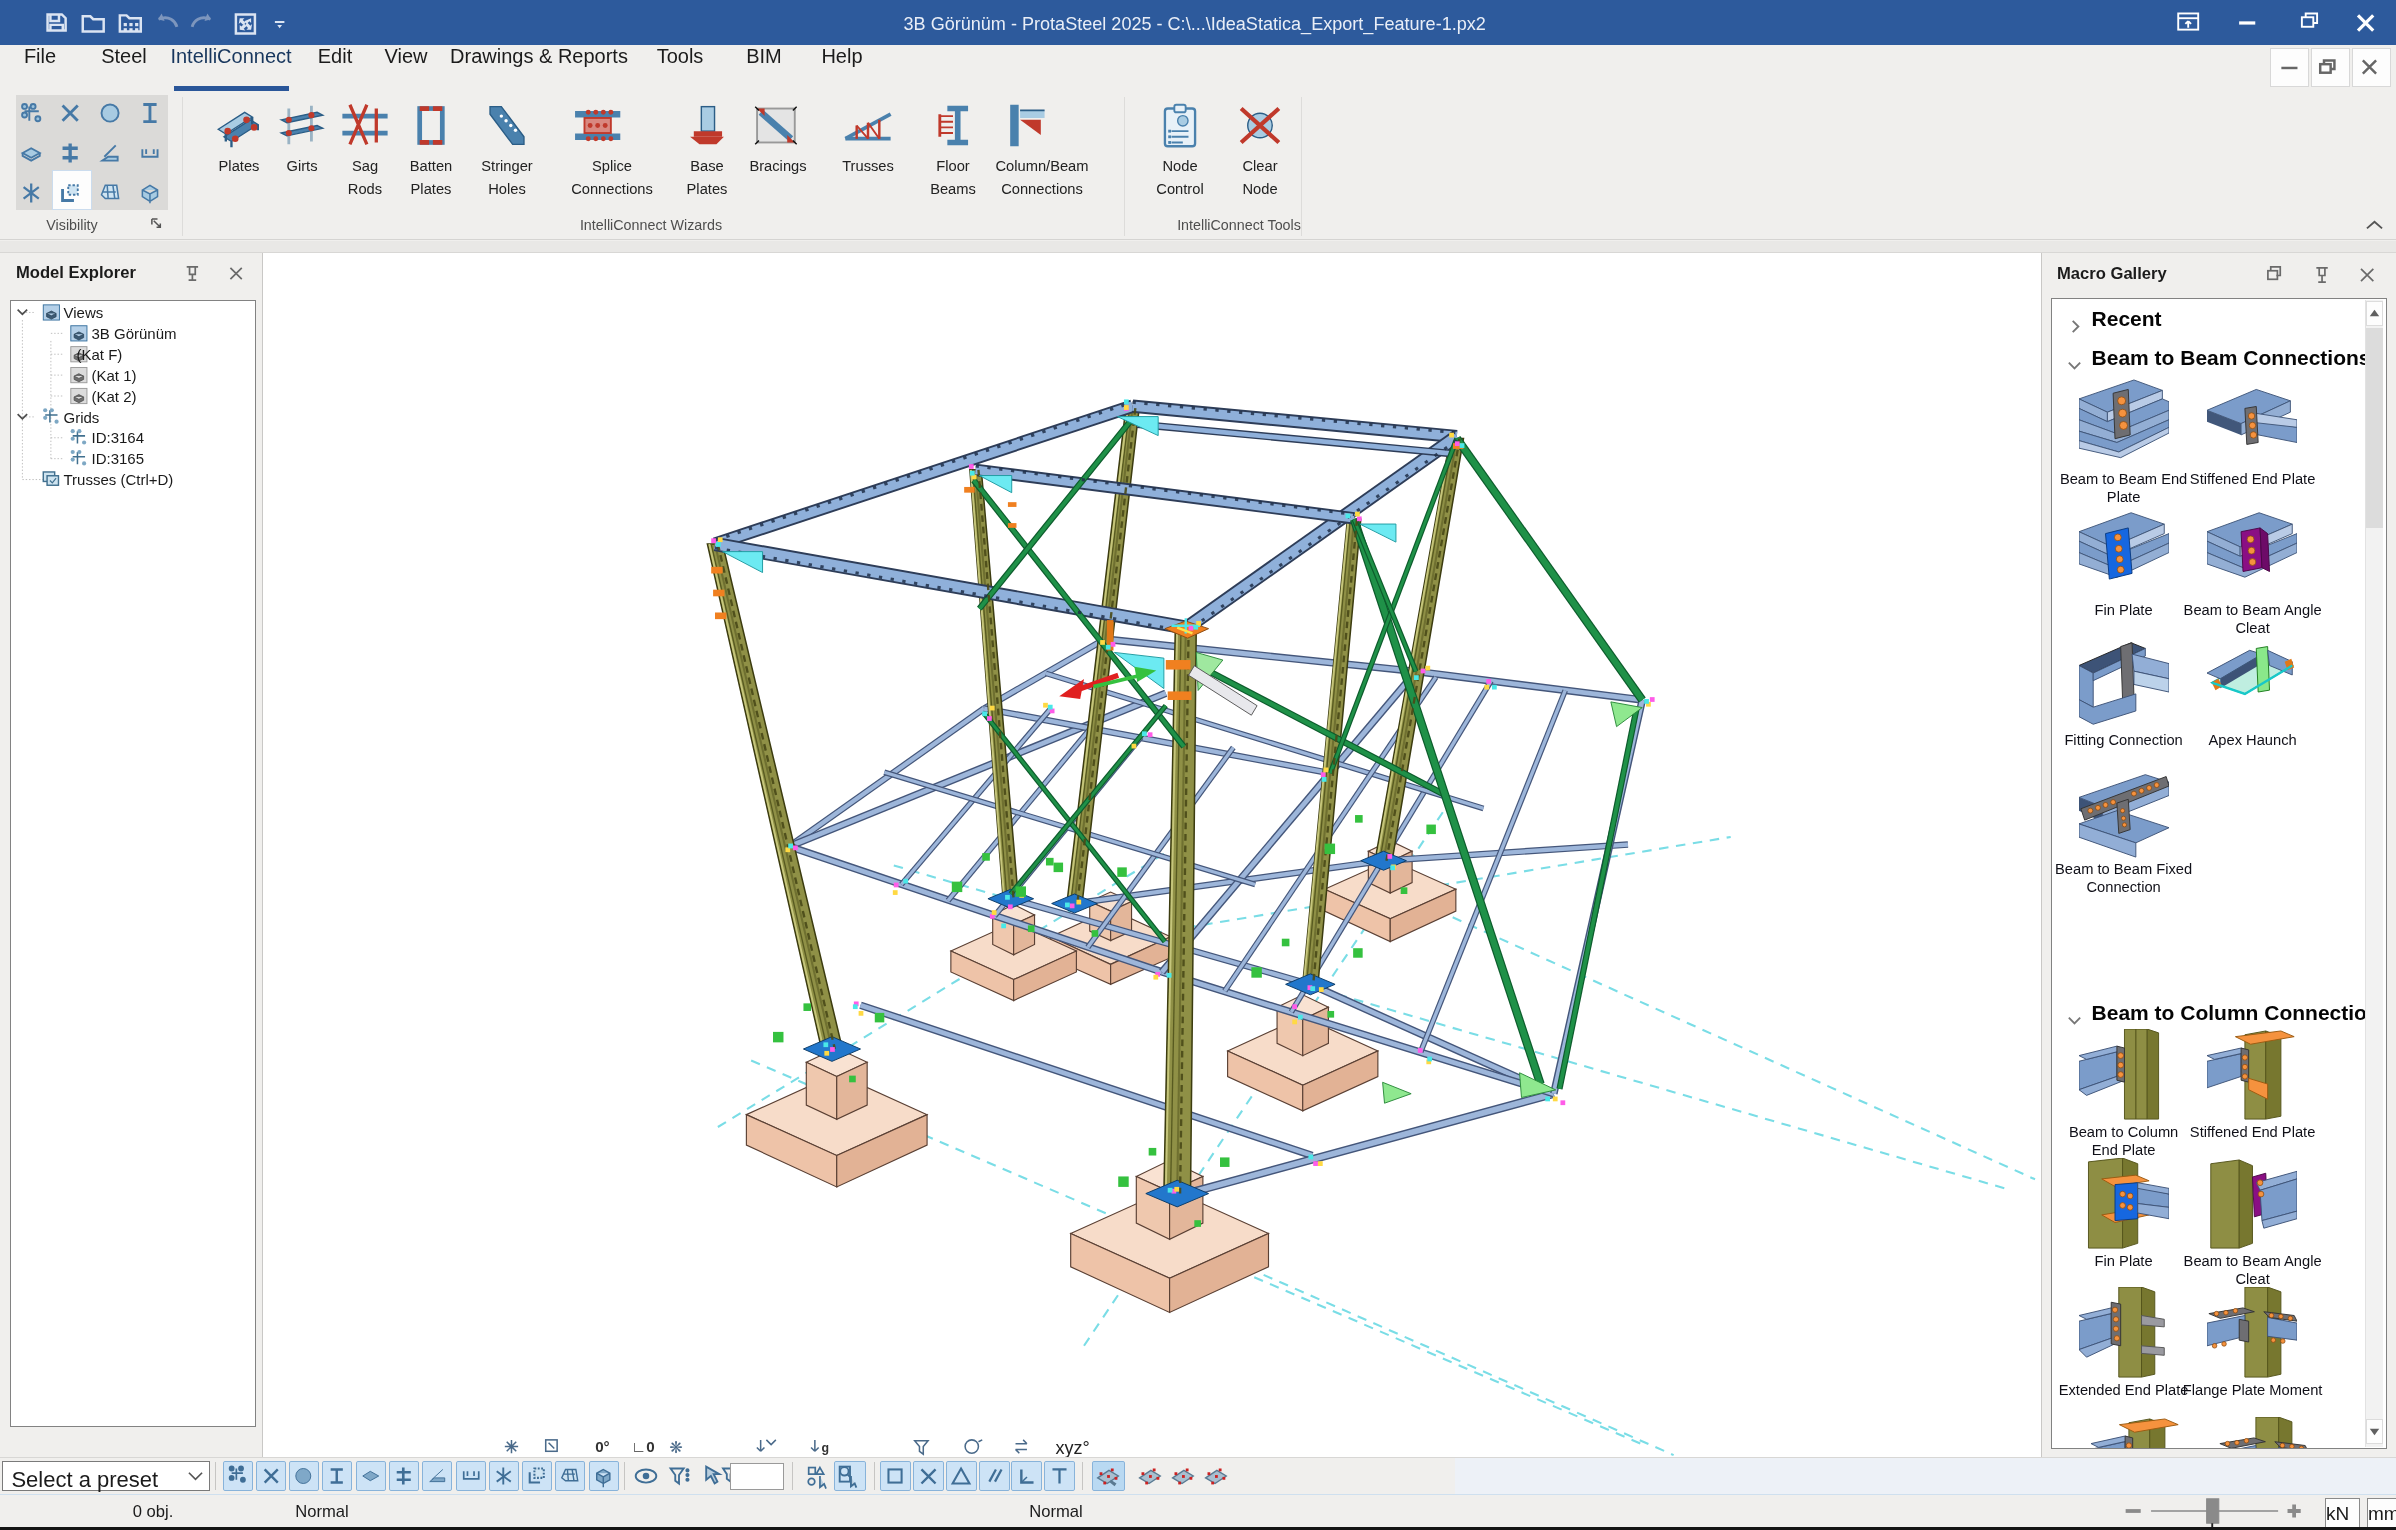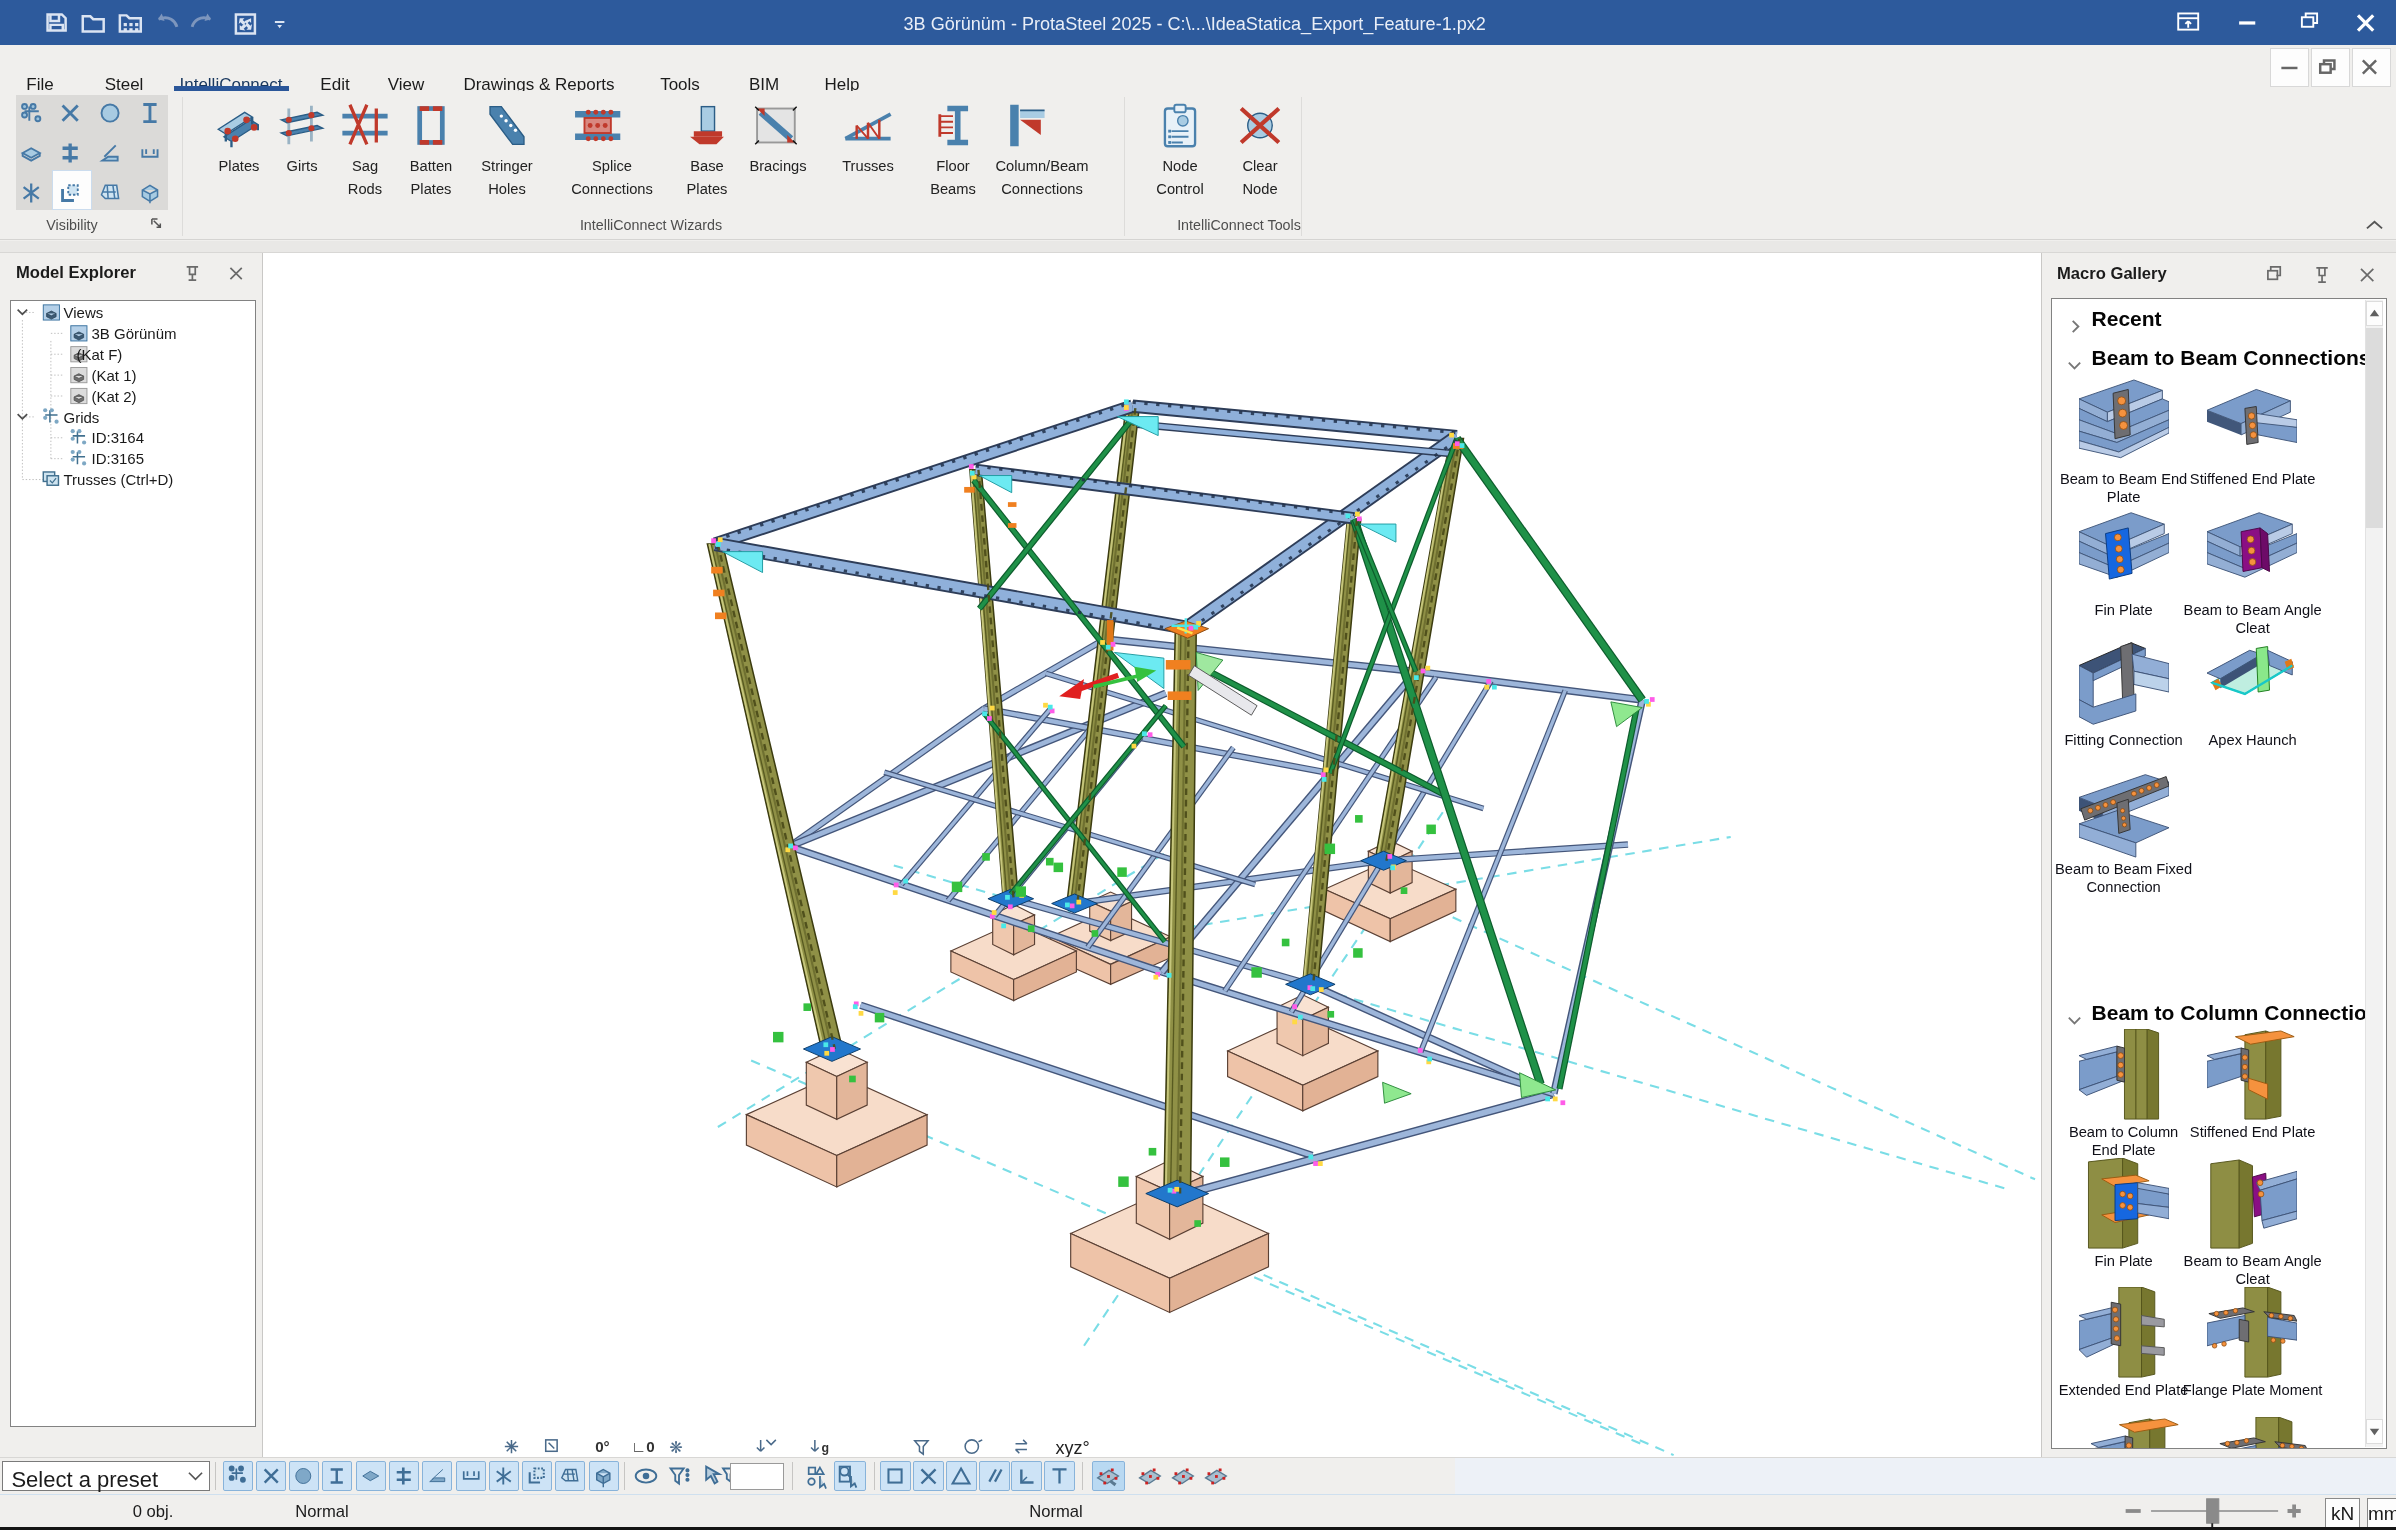--- a/index.html
+++ b/index.html
@@ -1,20 +1,20 @@
 <!DOCTYPE html>
 <html style="font-size:15px"><head>
 <meta charset="utf-8">
 <style>
   * { margin:0; padding:0; box-sizing:border-box; }
   html,body { width:2397px; height:1530px; overflow:hidden; font-family:"Liberation Sans",sans-serif; background:#f0efed; }
   .abs { position:absolute; }
   #titlebar { position:absolute; left:0; top:0; width:2397px; height:54px; background:#2d5a9c; }
   #menubar { position:absolute; left:0; top:45px; width:2397px; height:47px; background:#f0efed; }
-  .menuitem { position:absolute; top:30px; font-size:17px; color:#1b1b1b; transform:translateX(-50%); white-space:nowrap;text-align:right; }
+  .menuitem { position:absolute; top:0; font-size:20px; color:#1b1b1b; transform:translateX(-50%); white-space:nowrap;text-align:right; }
   #ribbon { position:absolute; left:0; top:91px; width:2397px; height:149px; background:#f0efed; border-bottom:1px solid #d5d4d2; }
   .rsep { position:absolute; top:5.7px; width:1px; height:139px; background:#dddcda; }
   .rlabel { position:absolute; top:126px; font-size:14.3px; color:#4e4e4e; transform:translateX(-50%); white-space:nowrap; }
   .bigbtn { position:absolute; top:9.5px; transform:translateX(-50%); text-align:center; }
   .bigbtn .cap { font-size:14.7px; color:#222; line-height:23px; margin-top:5.7px; }
   #griplight { position:absolute; left:0; top:241px; width:2397px; height:12.4px; background:#e9e8e6; border-bottom:1px solid #d8d7d5; }
   #mexp { position:absolute; left:0; top:253px; width:263px; height:1204px; background:#f0efed; border-right:1px solid #c9c8c6; }
   #mexp h3 { position:absolute; left:16px; top:9.5px; font-size:16.6px; color:#1b1b1b; }
   #mtree { position:absolute; left:9.5px; top:47px; width:246px; height:1127px; background:#fff; border:1px solid #828282; font-size:15px; color:#1a1a1a; }
   .trow { position:absolute; white-space:nowrap; height:21px; line-height:21px; }
@@ -1156,17 +1156,17 @@
 <span class="stext" style="left:1056px">Normal</span>
 <svg class="abs" style="left:2121px;top:0" width="190" height="32" viewBox="0 0 200 34">
       <g stroke="#8a8a8a" fill="none">
         <path d="M4 17 h16" stroke-width="4"></path>
         <path d="M31 17 h135" stroke-width="1.5"></path>
         <rect x="90" y="4" width="13" height="26" fill="#8a8a8a"></rect>
         <path d="M96 30 v6" stroke="#222" stroke-width="2"></path>
         <path d="M176 17 h14 M183 10 v14" stroke-width="4"></path>
       </g>
     </svg>
-<div class="abs" style="left:2325px;top:2.9px;width:35px;height:32px;background:#fdfdfd;border:1px solid #8a8a8a;text-align:center;font-size:19px;color:#1b1b1b;line-height:30px">kN</div>
+<div class="abs" style="left:2325px;top:2.9px;width:35px;height:32px;background:#fdfdfd;border:1px solid #8a8a8a;text-align:left;font-size:19px;color:#1b1b1b;line-height:30px">kN</div>
 <div class="abs" style="left:2367px;top:2.9px;width:32px;height:32px;background:#fdfdfd;border:1px solid #8a8a8a;text-align:center;font-size:19px;color:#1b1b1b;line-height:30px">mm</div>
 </div>
 <div id="blackline"></div>
 
 
 </body></html>

